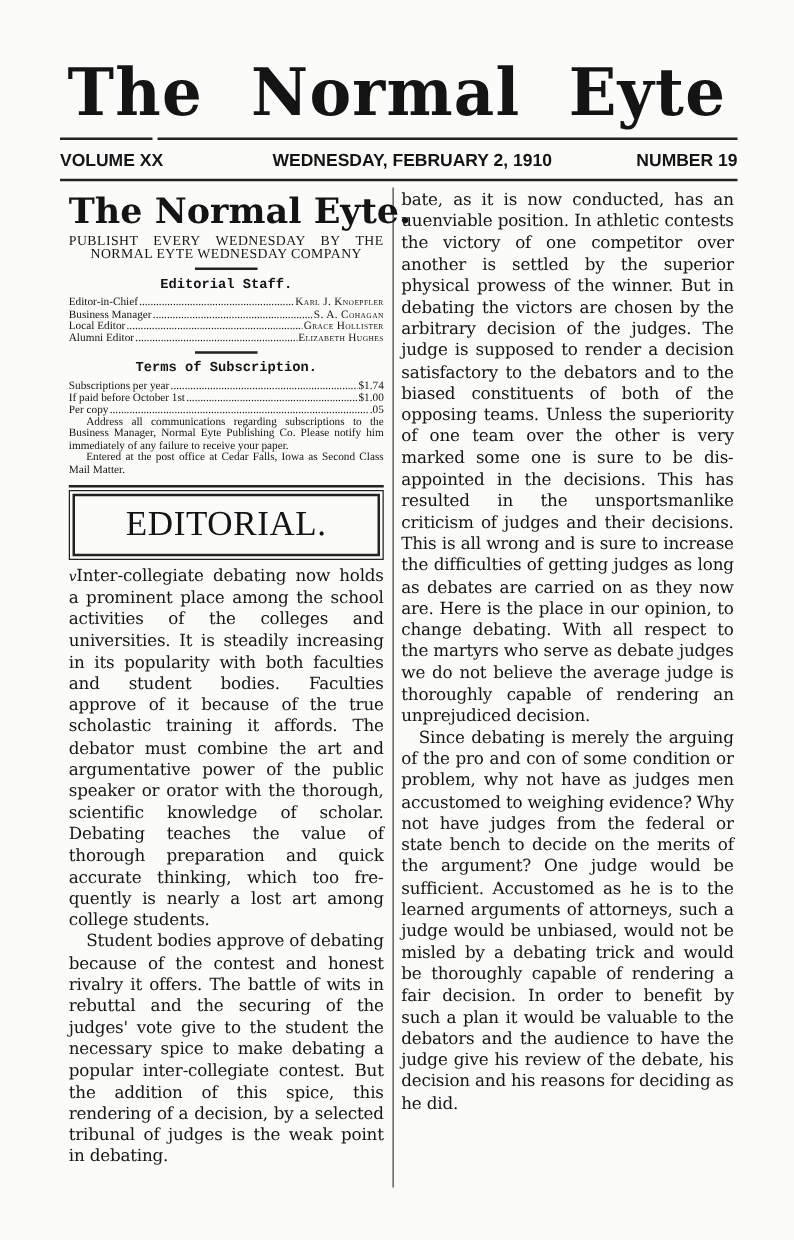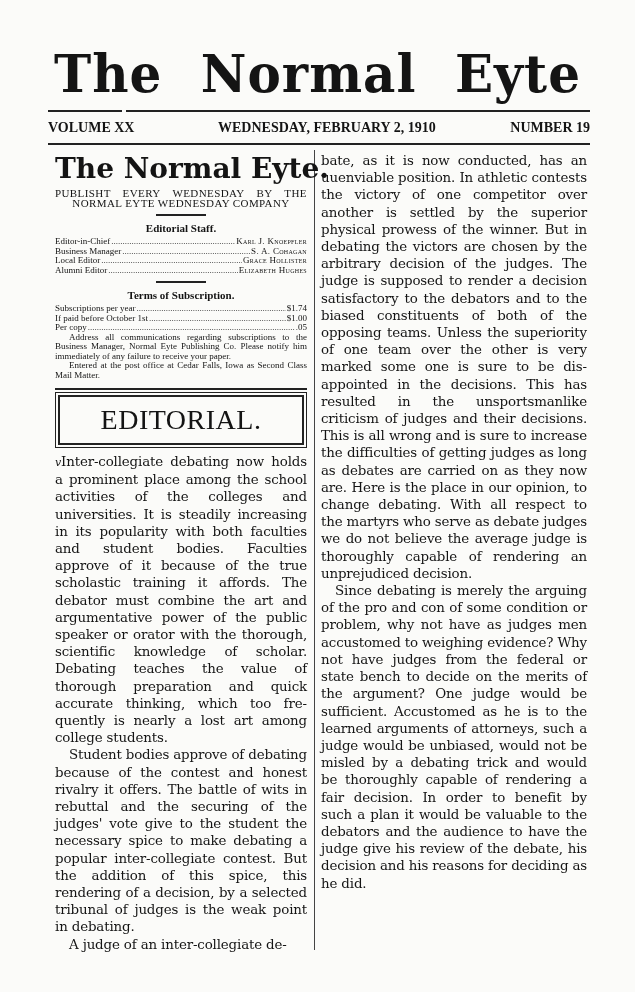--- a/index.html
+++ b/index.html
@@ -11,21 +11,21 @@
     position:absolute; left:0; top:46px; width:635px; text-align:center;
     font-family:"DejaVu Serif", serif; font-weight:bold;
     font-size:50px; letter-spacing:1px; line-height:56px;
     transform:scaleY(1.05);
   }
   .masthead span { display:inline-block; margin:0 10px; }
   .rule-top1 { position:absolute; top:110px; left:48px; width:74px; height:2px; background:#222; }
   .rule-top2 { position:absolute; top:110px; left:126px; width:464px; height:2px; background:#222; }
   .dateline {
     position:absolute; top:120px; left:48px; width:542px; height:18px;
-    font-family:Liberation Serif, serif; font-weight:bold; font-size:14px;
+    font-family:Liberation Sans, sans-serif; font-weight:bold; font-size:14px;
     display:flex; justify-content:space-between;
   }
   .dateline .date { position:absolute; left:170px; }
   .dateline .num { position:absolute; right:0; }
   .rule-bot { position:absolute; top:143px; left:48px; width:542px; height:2px; background:#222; }
 
   .col-divider { position:absolute; left:314px; top:150px; width:1px; height:800px; background:#444; }
 
   .left { position:absolute; left:55px; top:150px; width:252px; }
   .right { position:absolute; left:321px; top:152px; width:266px; }
@@ -34,21 +34,21 @@
     font-family:"DejaVu Serif", serif; font-weight:bold; font-size:28px;
     line-height:34px; margin-top:2px; white-space:nowrap; letter-spacing:0px;
   }
   .publisht {
     font-family:"Liberation Serif", serif; font-size:11px; text-align:center;
     line-height:10px; letter-spacing:0.4px; margin-top:2px;
   }
   .publisht .l1 { display:flex; justify-content:space-between; }
   .short-rule { width:50px; height:2px; background:#222; margin:6px auto 5px; }
   .staff-head, .terms-head {
-    font-family:Liberation Serif, serif; font-weight:bold; font-size:11px;
+    font-family:Liberation Mono, monospace; font-weight:bold; font-size:11px;
     text-align:center; line-height:14px; margin-bottom:2px;
   }
   .staff-row, .terms-row {
     display:flex; font-family:"Liberation Serif", serif; font-size:9px; line-height:9.5px;
   }
   .staff-row .role, .terms-row .item { white-space:nowrap; }
   .staff-row .dots, .terms-row .dots {
     flex:1; overflow:hidden; white-space:nowrap; margin:0 1px;
   }
   .staff-row .dots::after, .terms-row .dots::after {
@@ -152,21 +152,20 @@
   <div class="terms-note indent">Entered at the post office at Cedar Falls, Iowa as Second Class Mail Matter.</div>
 
   <div class="editorial-rule"></div>
   <div class="editorial-box">
     <span>EDITORIAL.</span>
   </div>
 
   <div class="body-text">
     <p class="first"><span class="mark">v</span><span>Inter-collegiate debating now holds a prominent place among the school activities of the colleges and universities. It is steadily increas­ing in its popularity with both fac­ulties and student bodies. Facul­ties approve of it because of the true scholastic training it affords. The debator must combine the art and argumentative power of the public speaker or orator with the thorough, scientific knowledge of scholar. Debating teaches the value of thorough preparation and quick accurate thinking, which too fre­quently is nearly a lost art among college students.</span></p>
     <p>Student bodies approve of debat­ing because of the contest and honest rivalry it offers. The bat­tle of wits in rebuttal and the se­curing of the judges' vote give to the student the necessary spice to make debating a popular inter-col­legiate contest. But the addition of this spice, this rendering of a deci­sion, by a selected tribunal of judges is the weak point in debat­ing.</p>
-    <p>A judge of an inter-collegiate de-</p>
   </div>
 </div>
 
 <div class="right">
   <div class="body-text">
     <p class="first">bate, as it is now conducted, has an uuenviable position. In athletic con­tests the victory of one competitor over another is settled by the super­ior physical prowess of the winner. But in debating the victors are chosen by the arbitrary decision of the judges. The judge is supposed to render a decision satisfactory to the debators and to the biased con­stituents of both of the opposing teams. Unless the superiority of one team over the other is very marked some one is sure to be dis­appointed in the decisions. This has resulted in the unsportsmanlike criticism of judges and their decis­ions. This is all wrong and is sure to increase the difficulties of getting judges as long as debates are car­ried on as they now are. Here is the place in our opinion, to change debating. With all respect to the martyrs who serve as debate judges we do not believe the average judge is thoroughly capable of rendering an unprejudiced decision.</p>
     <p>Since debating is merely the arguing of the pro and con of some condition or problem, why not have as judges men accustomed to weigh­ing evidence? Why not have judges from the federal or state bench to decide on the merits of the argu­ment? One judge would be suffi­cient. Accustomed as he is to the learned arguments of attorneys, such a judge would be unbiased, would not be misled by a debating trick and would be thoroughly cap­able of rendering a fair decision. In order to benefit by such a plan it would be valuable to the debators and the audience to have the judge give his review of the debate, his decision and his reasons for decid­ing as he did.</p>
   </div>
 </div>
 

